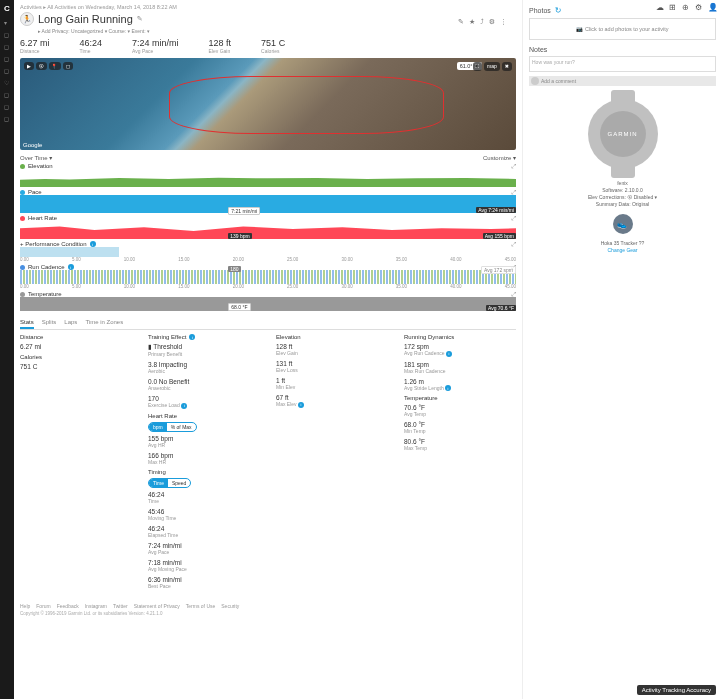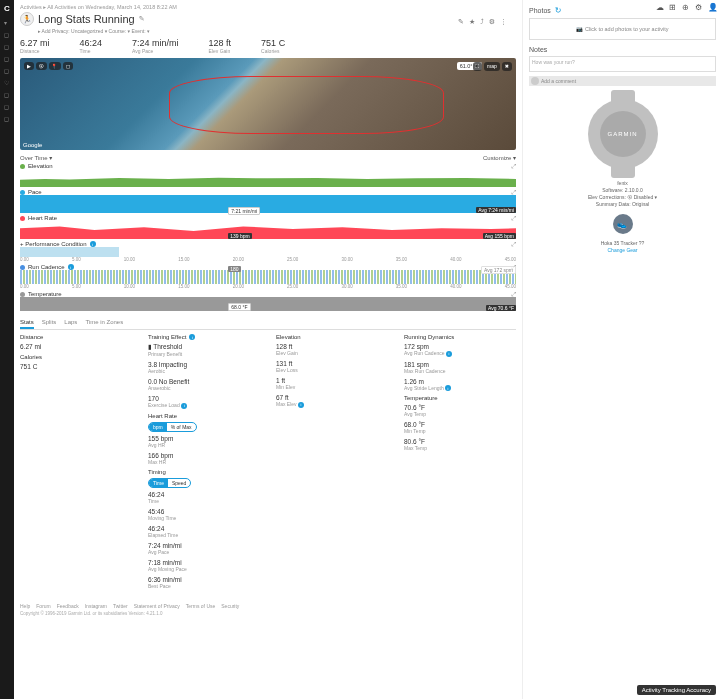--- a/index.html
+++ b/index.html
@@ -85,21 +85,21 @@
     <div class="rail-icon">♡</div>
     <div class="rail-icon">◻</div>
     <div class="rail-icon">◻</div>
     <div class="rail-icon">◻</div>
   </div>
 
   <div class="main">
     <div class="crumbs">Activities ▸ All Activities on Wednesday, March 14, 2018 8:22 AM</div>
     <div class="title-row">
       <div class="activity-icon">🏃</div>
-      <div class="title">Long Stats Running</div>
+      <div class="title">Long Gain Running</div>
       <span class="pencil">✎</span>
     </div>
     <div class="subtitle">▸ Add Privacy: Uncategorized ▾   Course: ▾   Event: ▾</div>
 
     <div class="metrics">
       <div>
           <div class="metric-val">6.27 mi</div>
           <div class="metric-lab">Distance</div>
         </div>
       <div>

